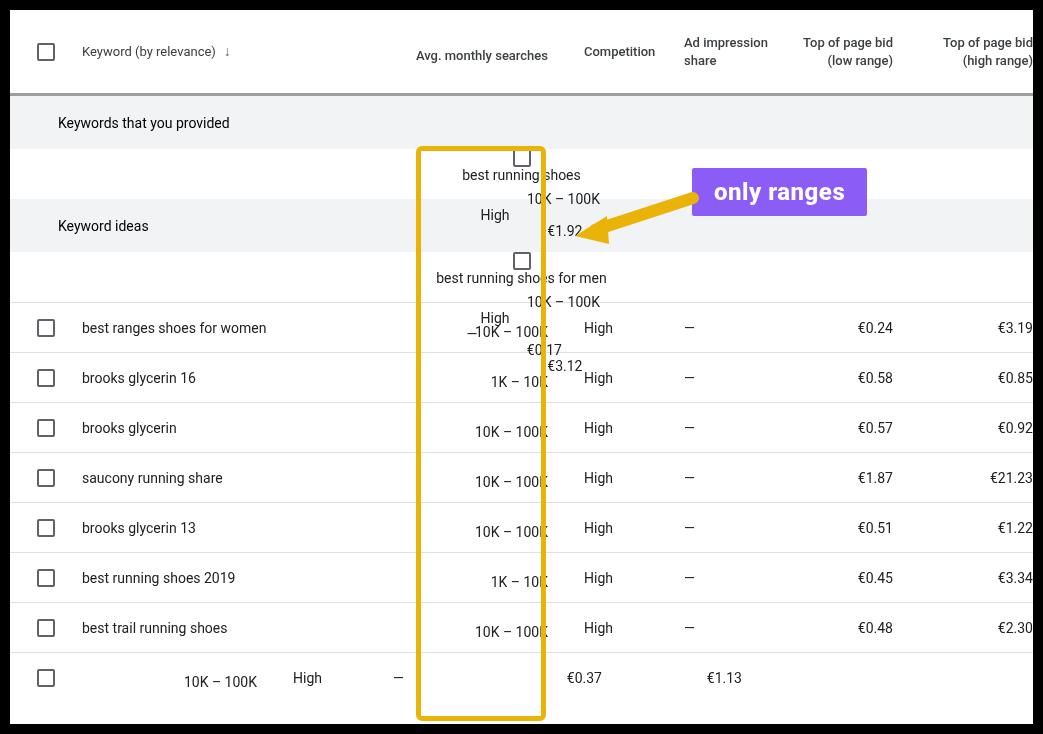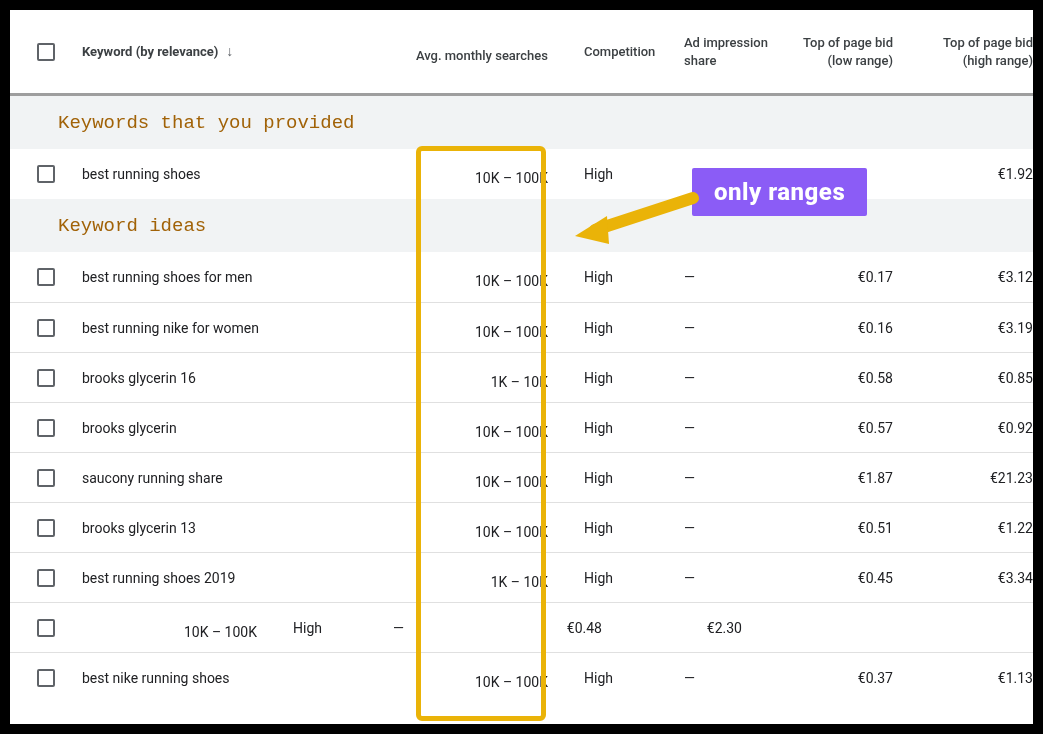--- a/index.html
+++ b/index.html
@@ -28,41 +28,40 @@
     border-bottom: 3px solid #9e9e9e;
   }
   .col-checkbox { width: 72px; display:flex; justify-content:center; }
   .col-keyword  { flex: 1; display:flex; align-items:center; }
   .col-avg      { width: 193px; text-align: right; padding-right: 18px; margin-top: 8px; }
   .col-comp     { width: 118px; padding-left: 18px; }
   .col-imp      { width: 110px; text-align: left; padding-right: 18px; }
   .col-low      { width: 117px; text-align: right; padding-right: 18px; }
   .col-high     { width: 122px; text-align: right; }
   .hdr { font-weight: 500; line-height: 1.35; }
-  .hdr-strong { font-weight: 700; }
+  .hdr-strong { font-weight: 400; }
   .sort-arrow { margin-left: 8px; font-size: 14px; color: #5f6368; }
   .section {
     background: #f1f3f4;
-    color: #a16207;
-    font-size: 19px;
+    color: #000000;
+    font-size: 14px;
     display: flex;
     align-items: center;
     height: 53px;
     padding-left: 48px;
-    font-family: Liberation Mono, monospace;
   }
   .row {
     display: flex;
     align-items: center;
     height: 50px;
     border-top: 1px solid #e0e0e0;
     font-size: 14px;
     color: #202124;
   }
-  .row:first-of-type { border-top: none; }
+  .row:first-of-type { border-top: none; flex-direction: column; }
   .checkbox {
     width: 18px; height: 18px;
     border: 2px solid #5f6368;
     border-radius: 2px;
     display: inline-block;
   }
   
   .highlight-box {
     position: absolute;
     border: 5px solid #eab308;
@@ -129,25 +128,25 @@
         <div class="col-avg">10K – 100K</div>
         <div class="col-comp">High</div>
         <div class="col-imp">—</div>
         <div class="col-low">€0.17</div>
         <div class="col-high">€3.12</div>
       </div>
       <div class="row">
         <div class="col-checkbox">
           <span class="checkbox"></span>
         </div>
-        <div class="col-keyword">best running nike for women</div>
-        <div class="col-avg">10K – 100K</div>
-        <div class="col-comp">High</div>
-        <div class="col-imp">—</div>
-        <div class="col-low">€0.16</div>
+        <div class="col-keyword">best ranges shoes for women</div>
+        <div class="col-avg">10K – 100K</div>
+        <div class="col-comp">High</div>
+        <div class="col-imp">—</div>
+        <div class="col-low">€0.24</div>
         <div class="col-high">€3.19</div>
       </div>
       <div class="row">
         <div class="col-checkbox">
           <span class="checkbox"></span>
         </div>
         <div class="col-keyword">brooks glycerin 16</div>
         <div class="col-avg">1K – 10K</div>
         <div class="col-comp">High</div>
         <div class="col-imp">—</div>
@@ -195,31 +194,31 @@
         <div class="col-avg">1K – 10K</div>
         <div class="col-comp">High</div>
         <div class="col-imp">—</div>
         <div class="col-low">€0.45</div>
         <div class="col-high">€3.34</div>
       </div>
       <div class="row">
         <div class="col-checkbox">
           <span class="checkbox"></span>
         </div>
+        <div class="col-keyword">best trail running shoes</div>
         <div class="col-avg">10K – 100K</div>
         <div class="col-comp">High</div>
         <div class="col-imp">—</div>
         <div class="col-low">€0.48</div>
         <div class="col-high">€2.30</div>
       </div>
       <div class="row">
         <div class="col-checkbox">
           <span class="checkbox"></span>
         </div>
-        <div class="col-keyword">best nike running shoes</div>
         <div class="col-avg">10K – 100K</div>
         <div class="col-comp">High</div>
         <div class="col-imp">—</div>
         <div class="col-low">€0.37</div>
         <div class="col-high">€1.13</div>
       </div>
     </div>
 
   <div class="highlight-box" style="left:406px; top:136px; width:130px; height:575px;"></div>
 

